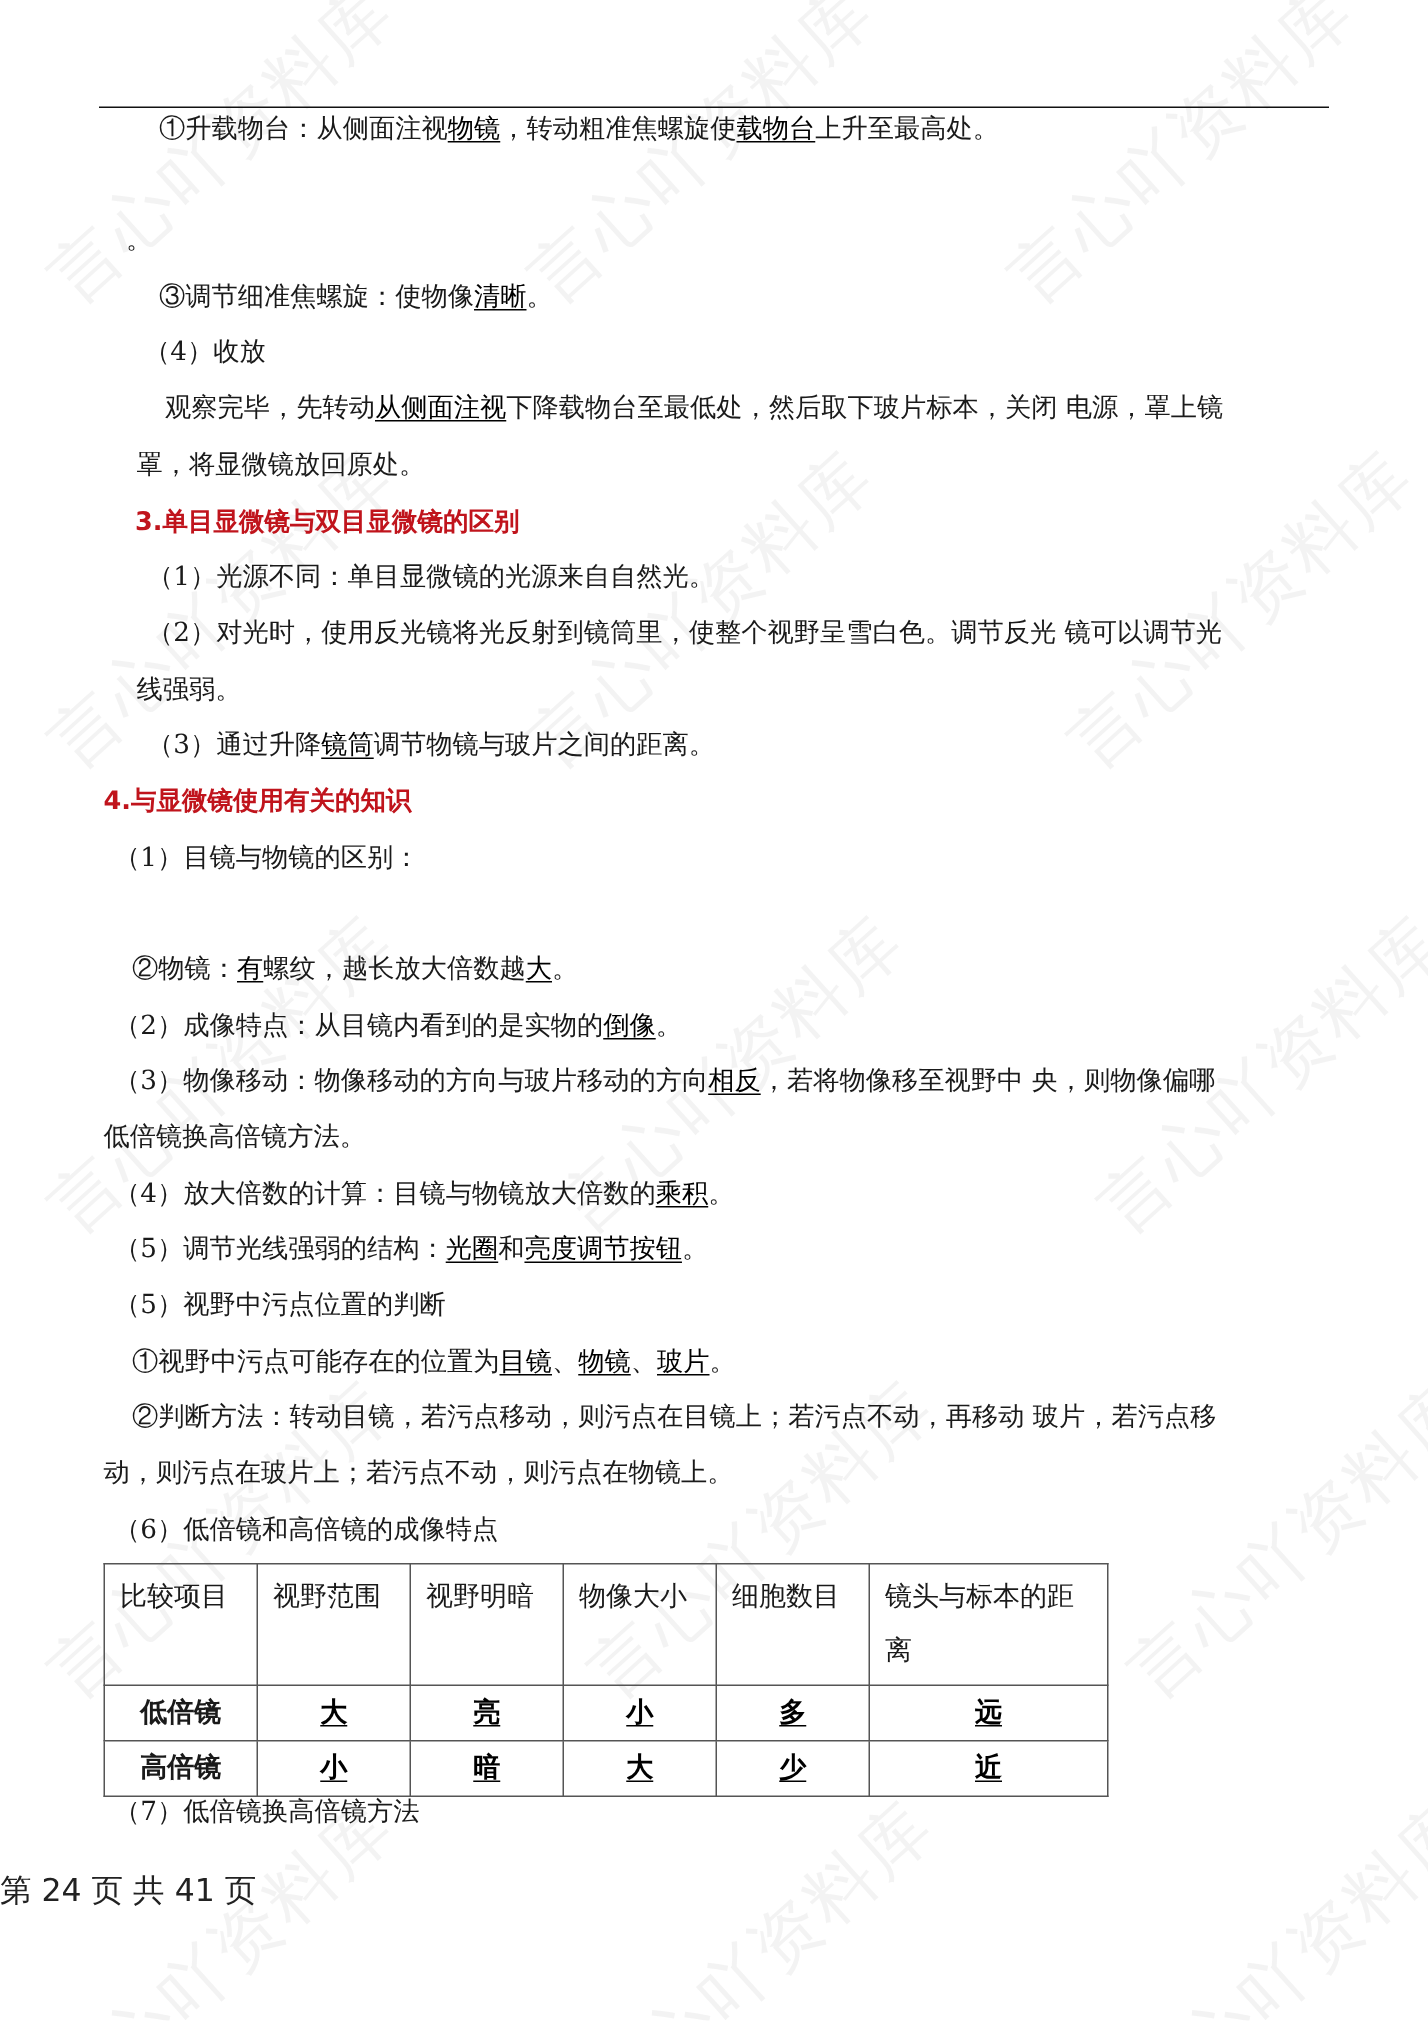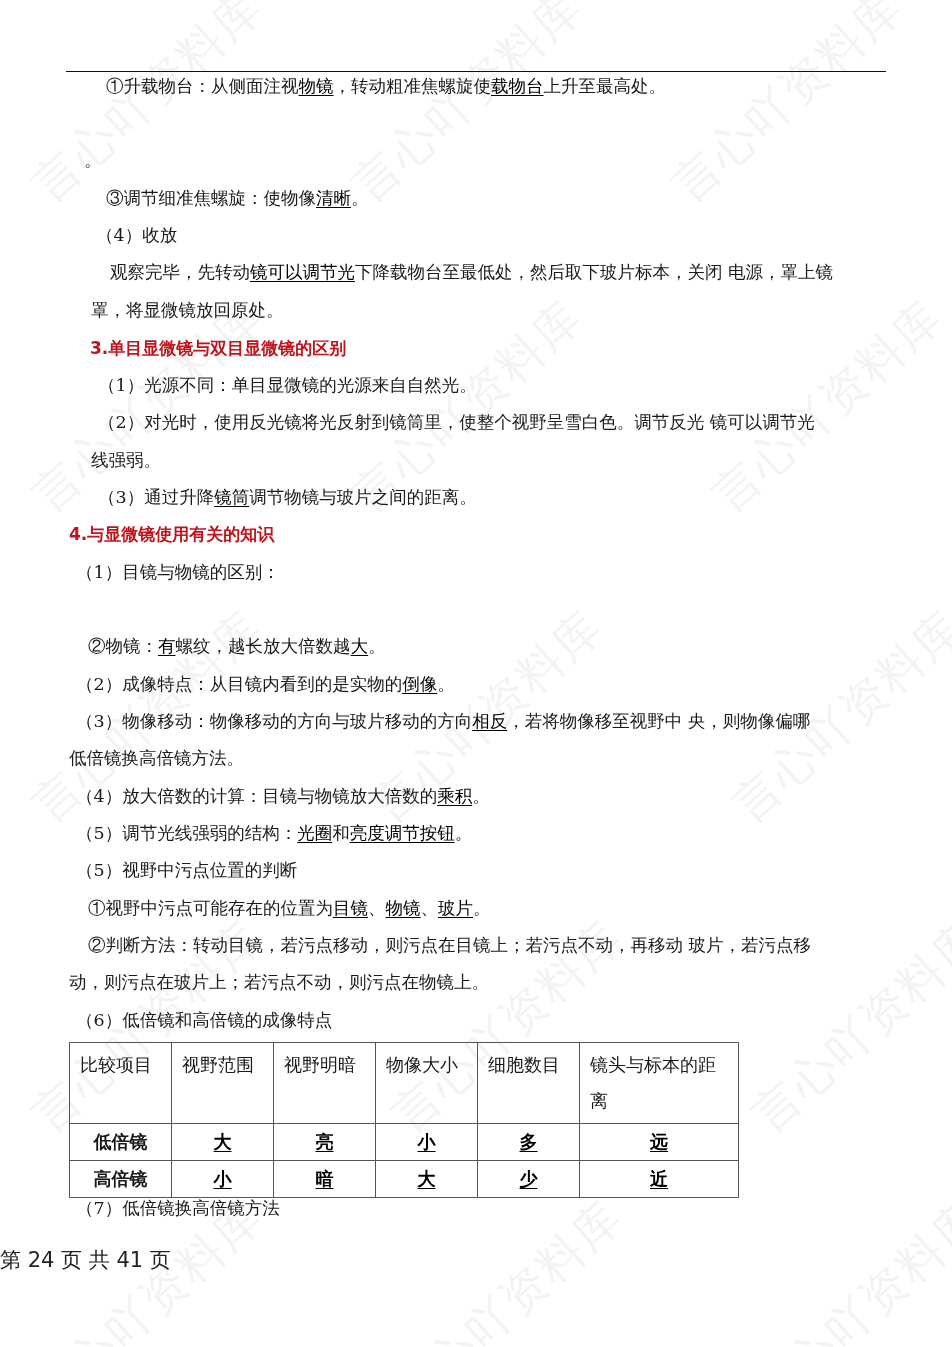--- a/index.html
+++ b/index.html
@@ -60,21 +60,21 @@
 
   <div class="line" style="left:106px;top:74px">
     <span>①升载物台：从侧面注视</span><span class="u">物镜</span><span>，转动粗准焦螺旋使</span><span class="u">载物台</span><span>上升至最高处。</span>
   </div>
   <div class="line" style="left:84px;top:148px">。</div>
   <div class="line" style="left:106px;top:186px">
     <span>③调节细准焦螺旋：使物像</span><span class="u">清晰</span><span>。</span>
   </div>
   <div class="line" style="left:96px;top:223px">（4）收放</div>
   <div class="line" style="left:110px;top:260px">
-    <span>观察完毕，先转动</span><span class="u">镜可以调节光</span><span>下降载物台至最低处，然后取下玻片标本，关闭 电源，罩上镜</span>
+    <span>观察完毕，先转动</span><span class="u">从侧面注视</span><span>下降载物台至最低处，然后取下玻片标本，关闭 电源，罩上镜</span>
   </div>
   <div class="line" style="left:91px;top:298px">罩，将显微镜放回原处。</div>
 
   <div class="line heading" style="left:90px;top:336px">3.单目显微镜与双目显微镜的区别</div>
   <div class="line" style="left:98px;top:373px">（1）光源不同：单目显微镜的光源来自自然光。</div>
   <div class="line" style="left:98px;top:410px">（2）对光时，使用反光镜将光反射到镜筒里，使整个视野呈雪白色。调节反光 镜可以调节光</div>
   <div class="line" style="left:91px;top:448px">线强弱。</div>
   <div class="line" style="left:98px;top:485px">
     <span>（3）通过升降</span><span class="u">镜筒</span><span>调节物镜与玻片之间的距离。</span>
   </div>

